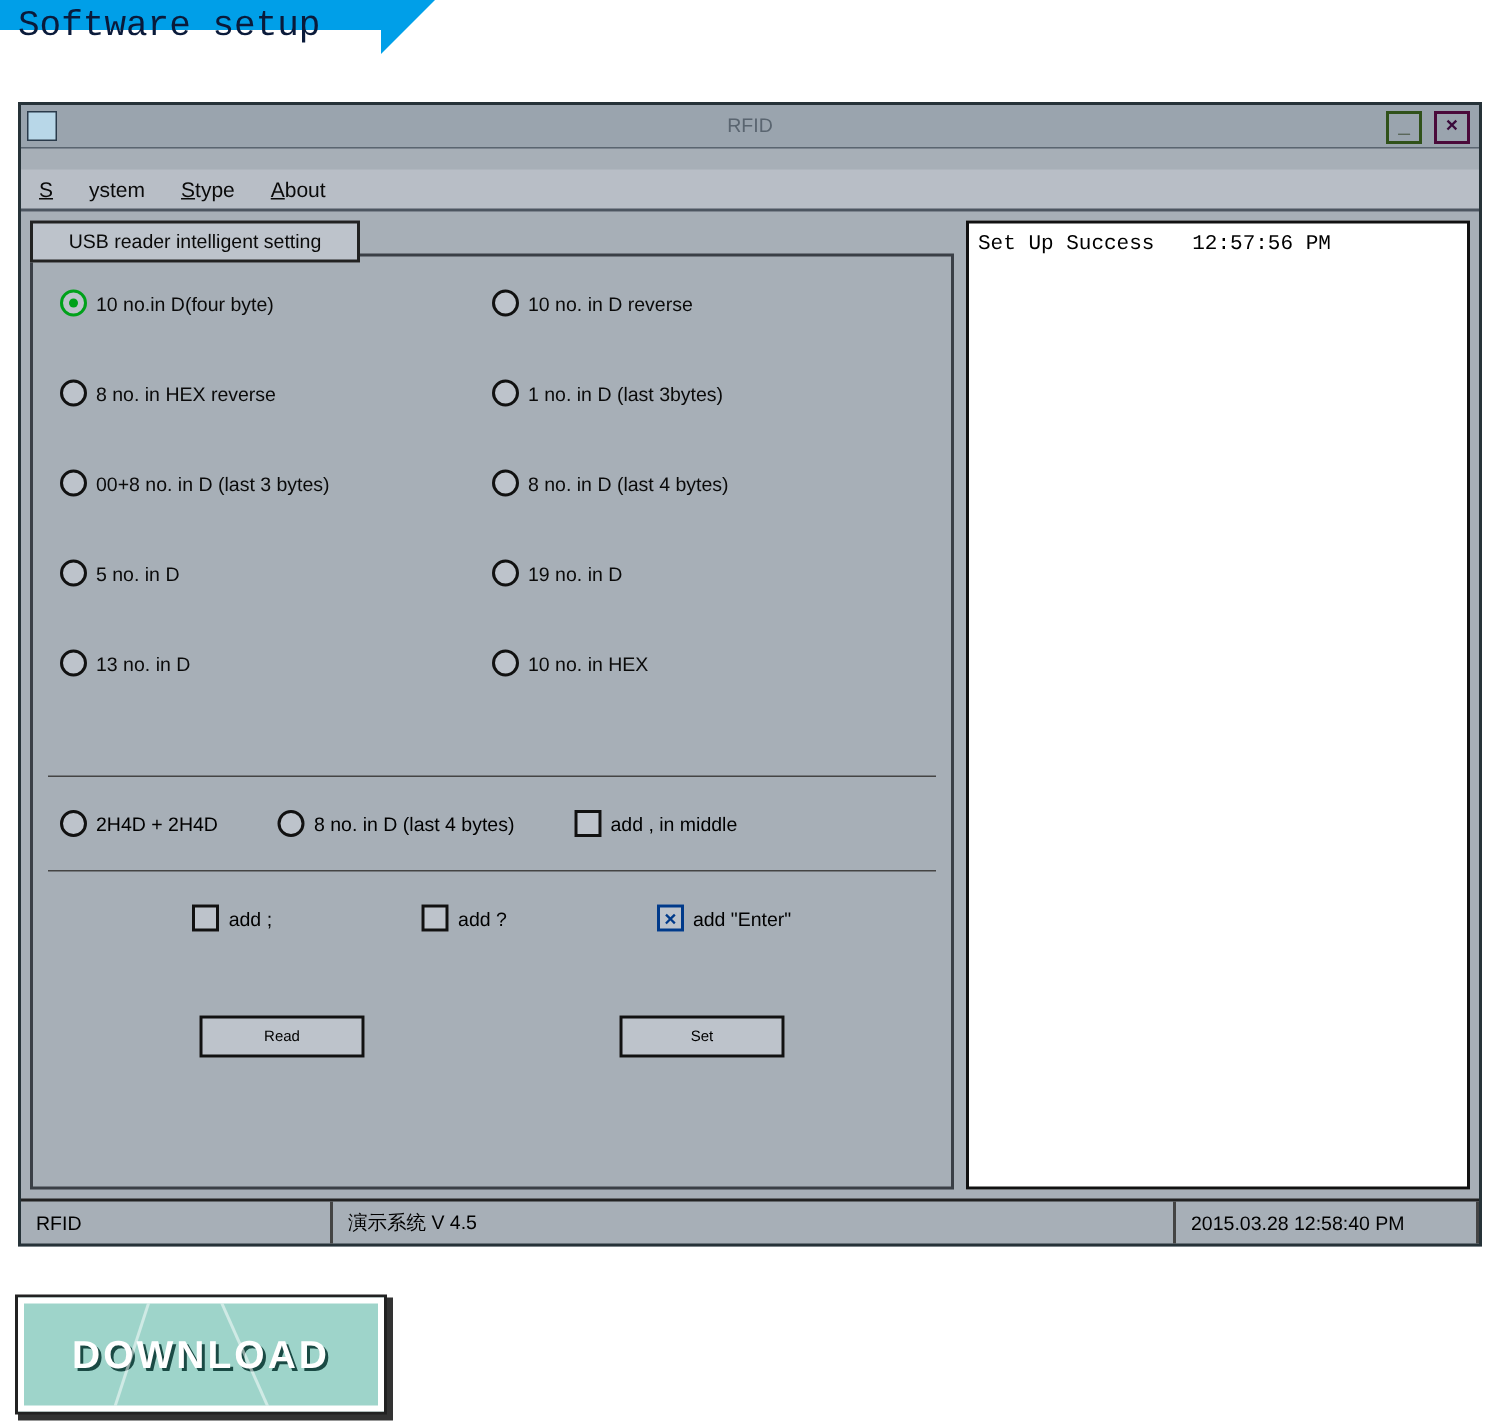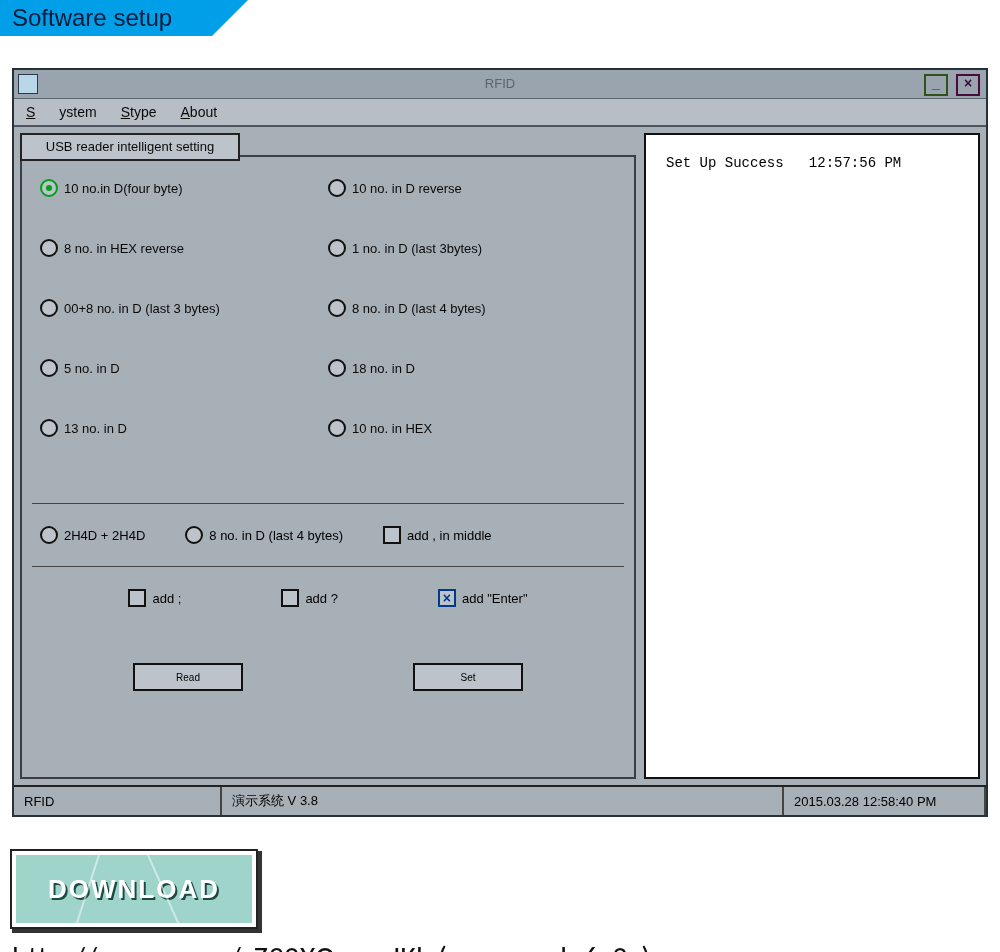--- a/index.html
+++ b/index.html
@@ -7,24 +7,24 @@
     font-family: Arial, "Microsoft YaHei", sans-serif;
     background:#ffffff;
     width:1000px;
   }
   .page-header{
     position:relative;
     height:50px;
   }
   .blue-bar{
     background:#009fe8;
-    height:36px;
+    height:20px;
     display:inline-block;
     padding:0 40px 0 12px;
-    font-family: Liberation Sans, sans-serif;
+    font-family: Liberation Mono, monospace;
     font-size:24px;
     color:#0a1a3a;
     line-height:36px;
     position:relative;
   }
   .blue-bar::after{
     content:"";
     position:absolute;
     right:-36px; top:0;
     width:0;height:0;
@@ -70,20 +70,21 @@
   }
   .title-btn.close{ border-color:#4a0a3a; color:#3a0a3a;}
   .menubar{
     background:#b8bec6;
     height:26px;
     border-bottom:2px solid #4c5560;
     display:flex;
     align-items:center;
     font-size:14px;
     font-family: Tahoma, sans-serif;
+    margin-top: 14px;
   }
   .menubar span{
     padding:0 12px;
     color:#0a0a0a;
   }
   .menubar span u{ text-decoration:underline; }
   .client{
     padding:6px;
     display:flex;
     gap:8px;
@@ -180,21 +181,21 @@
     width:110px; height:28px;
     border:2px solid #111;
     background:#bdc3cb;
     font-size:10px;
     font-family: Tahoma, sans-serif;
   }
   .right-pane{
     flex:1;
     background:#ffffff;
     border:2px solid #111;
-    padding:20px;
+    padding:6px;
     font-family: "Courier New", monospace;
     font-size:14px;
     white-space:pre;
   }
   .statusbar{
     height:28px;
     border-top:2px solid #222;
     display:flex;
     font-size:13px;
     font-family: Tahoma, sans-serif;
@@ -295,21 +296,21 @@
               <span class="rdot"></span>
               <span>8 no. in D (last 4 bytes)</span>
             </div>
           <div class="radio">
               <span class="rdot"></span>
               <span>5 no. in D</span>
             </div>
 
           <div class="radio">
               <span class="rdot"></span>
-              <span>18 no. in D</span>
+              <span>19 no. in D</span>
             </div>
           <div class="radio">
               <span class="rdot"></span>
               <span>13 no. in D</span>
             </div>
 
           <div class="radio">
               <span class="rdot"></span>
               <span>10 no. in HEX</span>
             </div>
@@ -353,21 +354,21 @@
         <div class="btns">
           <button class="winbtn">Read</button>
           <button class="winbtn">Set</button>
         </div>
       </div>
     </div>
     <div class="right-pane">Set Up Success   12:57:56 PM</div>
   </div>
   <div class="statusbar">
     <div class="status-a">RFID</div>
-    <div class="status-b">演示系统  V 3.8</div>
+    <div class="status-b">演示系统  V 4.5</div>
     <div class="status-c">2015.03.28  12:58:40 PM</div>
   </div>
 </div>
 
 <div class="download-btn">
   <span>DOWNLOAD</span>
 </div>
 <div class="url">http://yunpan.cn/cZ92XQyrqxJKk  (password: 6c2c)</div>
 
 </body></html>

